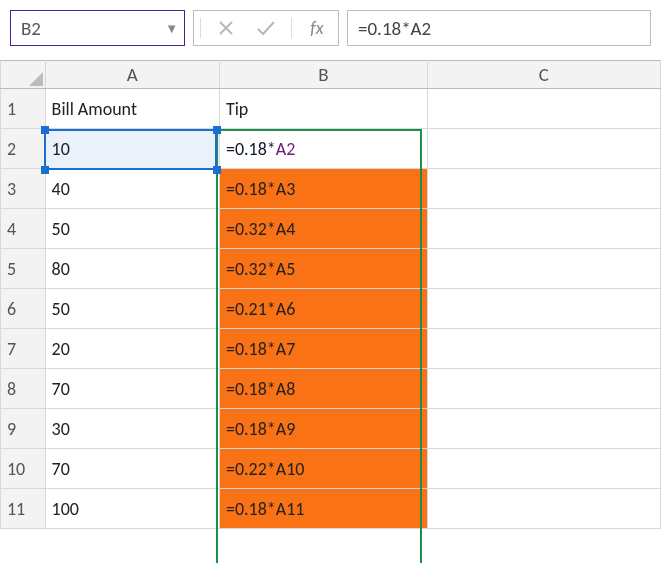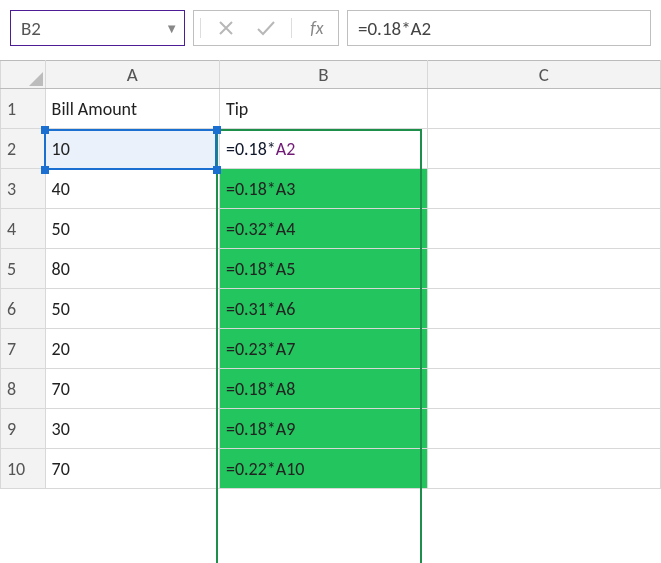--- a/index.html
+++ b/index.html
@@ -122,21 +122,21 @@
       background: #f3f3f3;
       text-align: center;
       color: #555;
       font-size: 18px;
     }
     col.colA { width: 172px; }
     col.colB { width: 205px; }
     col.colC { width: 230px; }
 
     .cell-selected { background: #eaf1fb; }
-    .fill-cell { background: #22c55e; }
+    .fill-cell { background: #f97316; }
 
     
     .overlay {
       position: absolute;
       pointer-events: none;
     }
     .green-border {
       border: 2px solid #1d8f4a;
     }
     .blue-active {
@@ -224,51 +224,57 @@
       </tr>
       <tr>
         <th class="rowhdr">4</th>
         <td>50</td>
         <td class="fill-cell">=0.32*A4</td>
         <td></td>
       </tr>
       <tr>
         <th class="rowhdr">5</th>
         <td>80</td>
-        <td class="fill-cell">=0.18*A5</td>
+        <td class="fill-cell">=0.32*A5</td>
         <td></td>
       </tr>
       <tr>
         <th class="rowhdr">6</th>
         <td>50</td>
-        <td class="fill-cell">=0.31*A6</td>
+        <td class="fill-cell">=0.21*A6</td>
         <td></td>
       </tr>
       <tr>
         <th class="rowhdr">7</th>
         <td>20</td>
-        <td class="fill-cell">=0.23*A7</td>
+        <td class="fill-cell">=0.18*A7</td>
         <td></td>
       </tr>
       <tr>
         <th class="rowhdr">8</th>
         <td>70</td>
         <td class="fill-cell">=0.18*A8</td>
         <td></td>
       </tr>
       <tr>
         <th class="rowhdr">9</th>
         <td>30</td>
         <td class="fill-cell">=0.18*A9</td>
         <td></td>
       </tr>
       <tr>
         <th class="rowhdr">10</th>
         <td>70</td>
         <td class="fill-cell">=0.22*A10</td>
+        <td></td>
+      </tr>
+      <tr>
+        <th class="rowhdr">11</th>
+        <td>100</td>
+        <td class="fill-cell">=0.18*A11</td>
         <td></td>
       </tr>
     </tbody>
   </table>
 
   <div class="overlay green-border" style="left:216px; top:69px; width:206px; height:441px;"></div>
 
   <div class="overlay blue-active" style="left:44px; top:69px; width:173px; height:41px;"></div>
   <div class="overlay blue-handle" style="left:41px; top:66px;"></div>
   <div class="overlay blue-handle" style="left:213px; top:66px;"></div>

